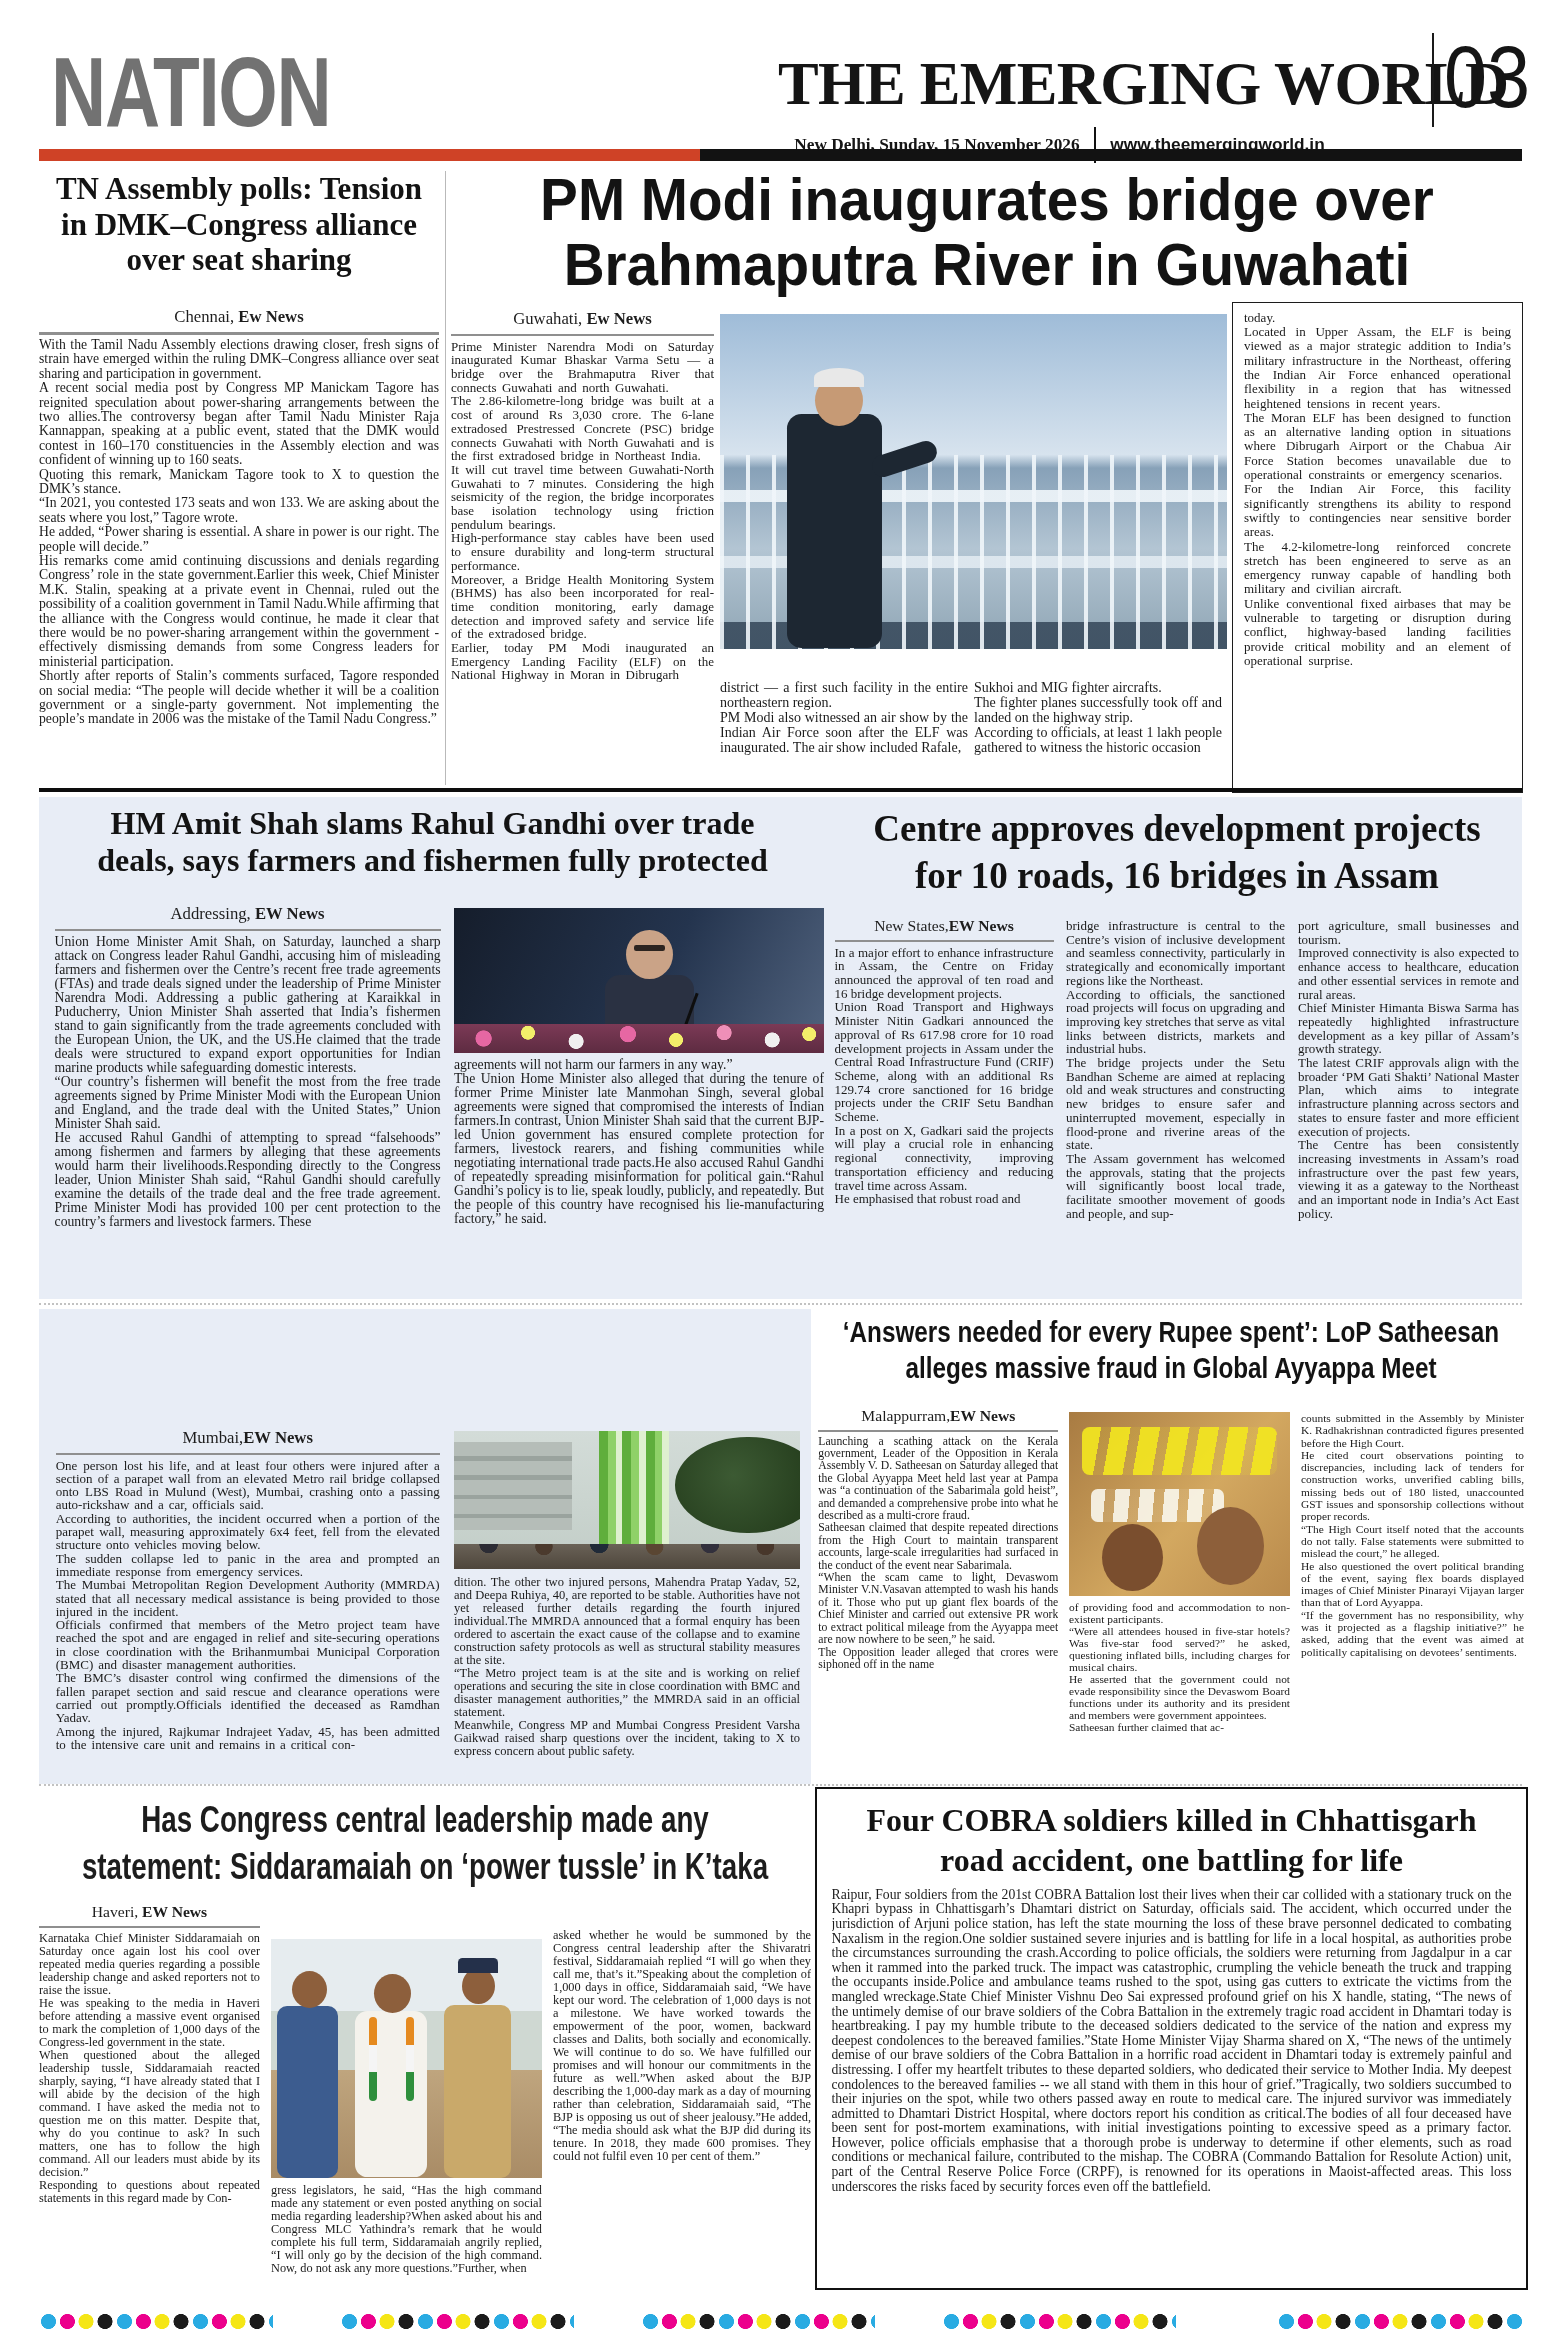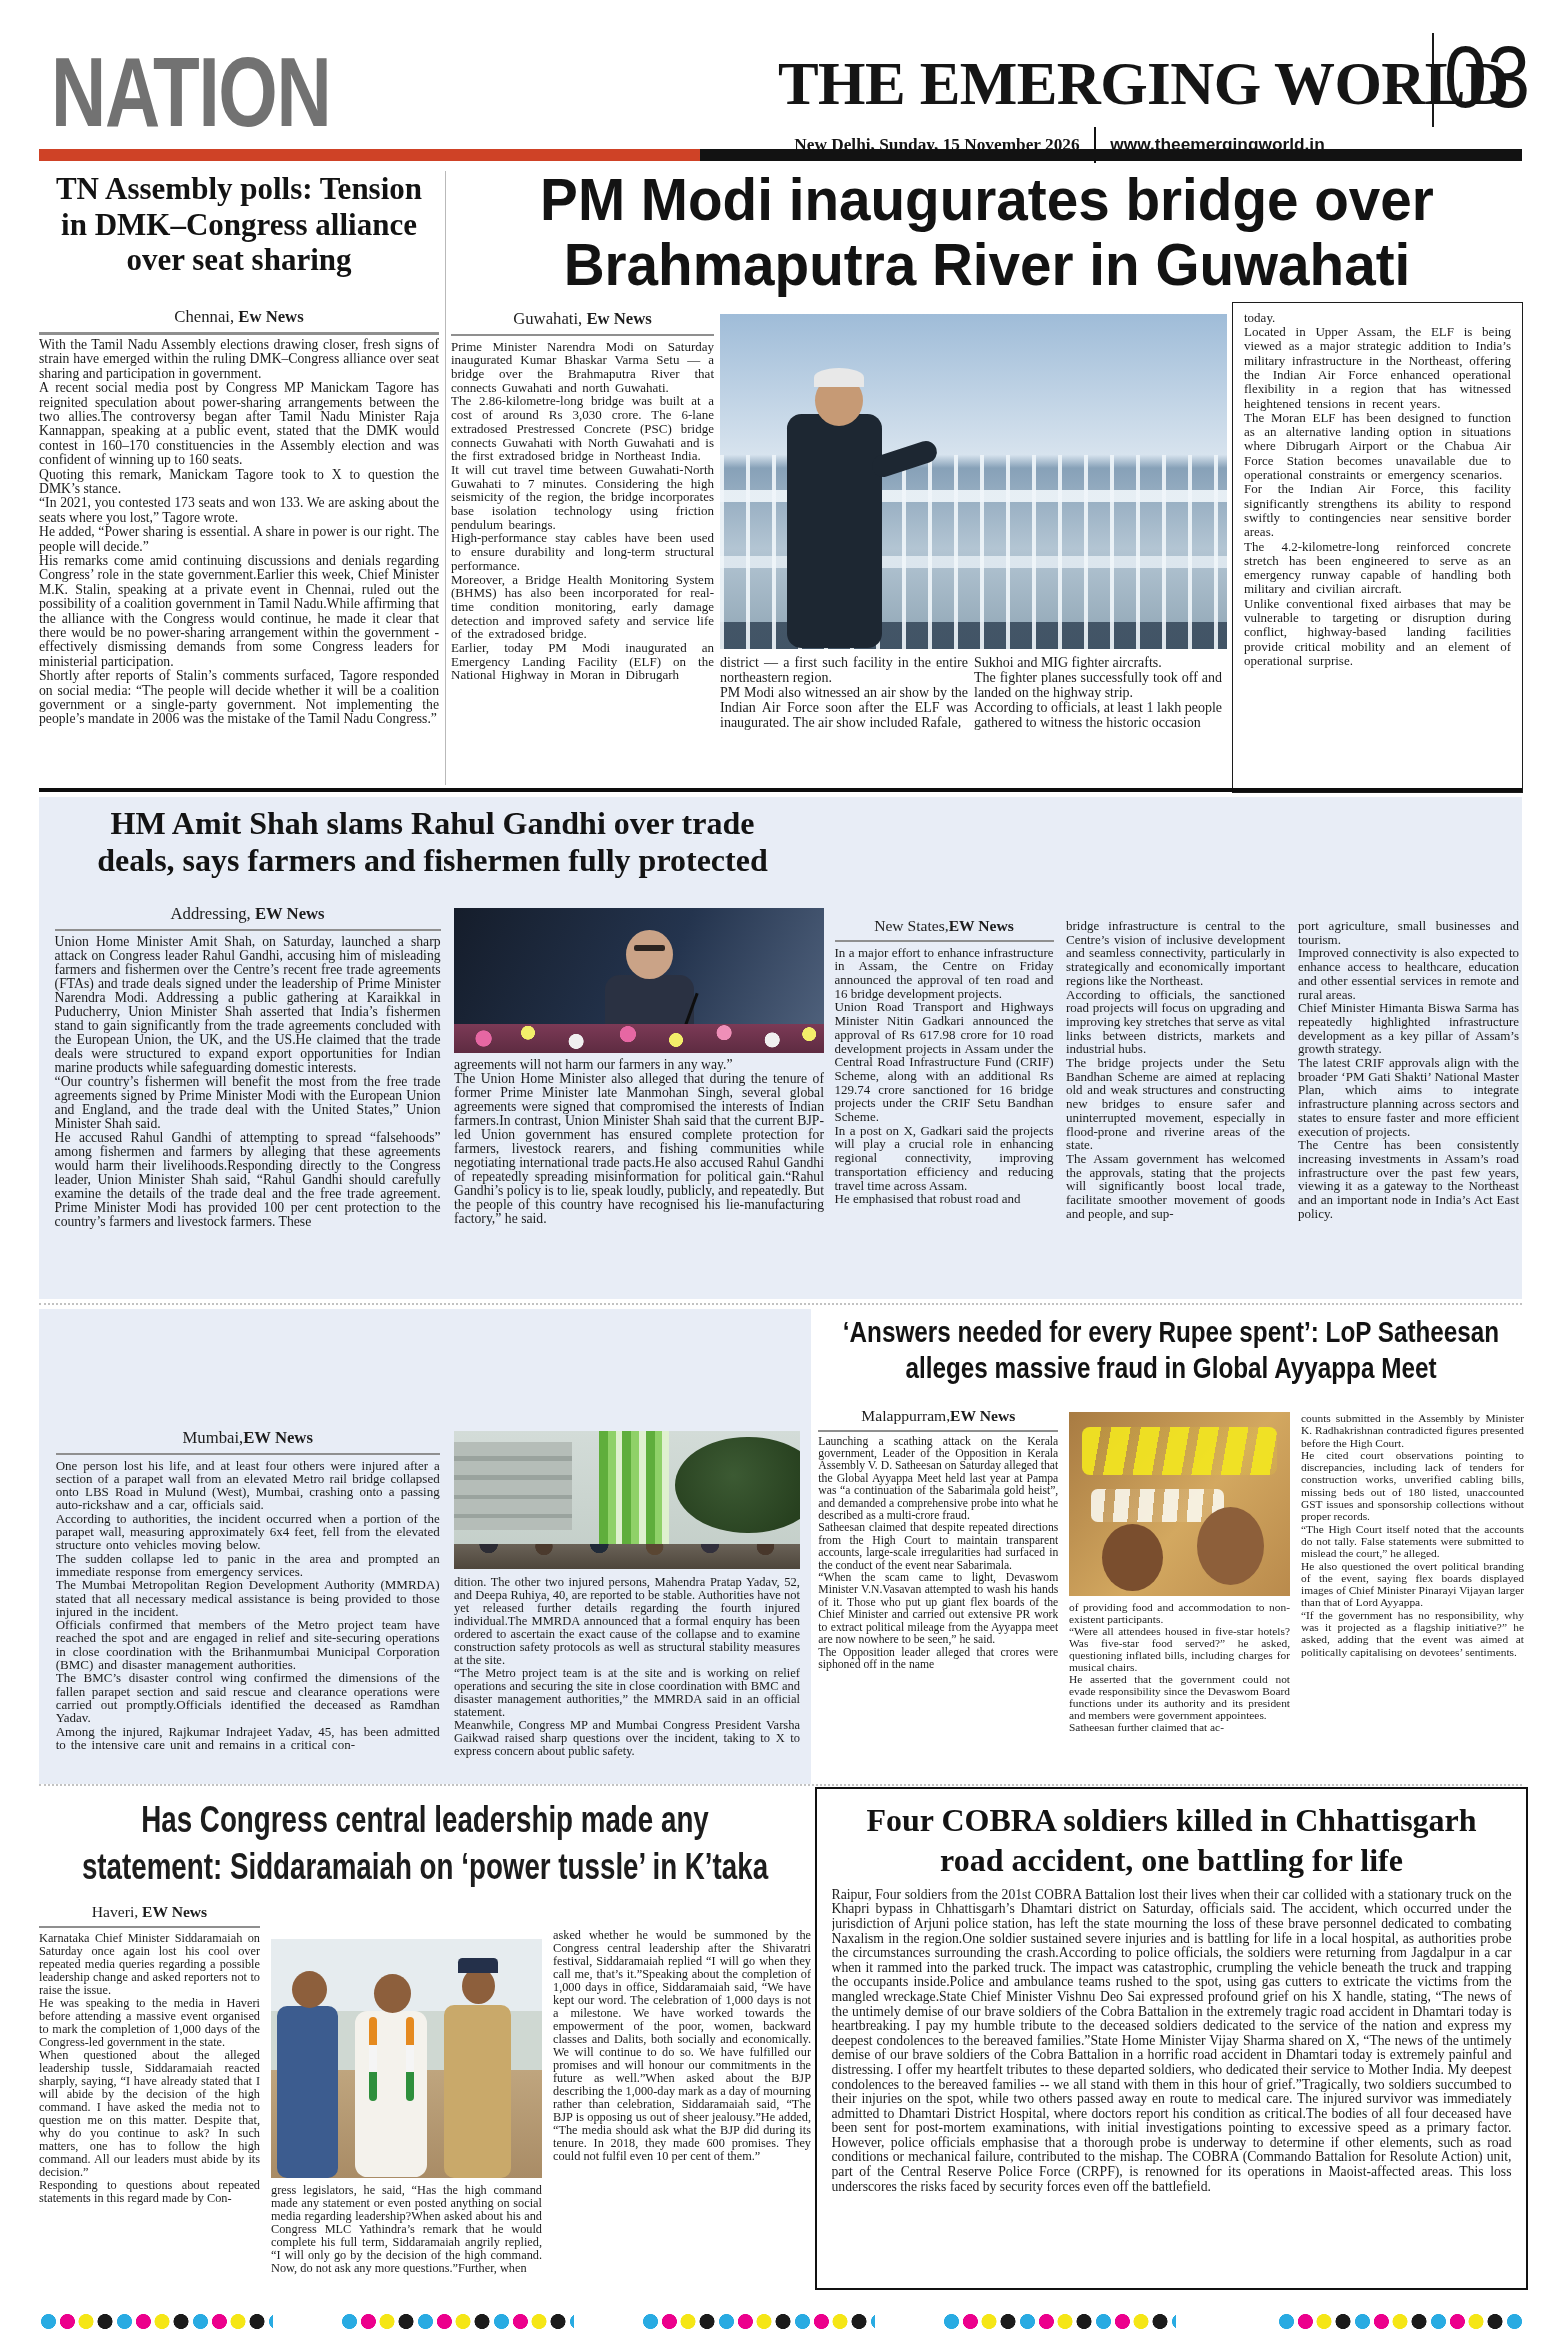--- a/index.html
+++ b/index.html
@@ -153,21 +153,21 @@
 
     <div class="photo" style="left:269px;top:146px;width:507px;height:335px">
       <div class="sky"></div>
       <div class="rail"></div>
       <div class="figure-body" style="left:67px;top:100px;width:95px;height:234px"></div>
       <div class="figure-body" style="left:151px;top:134px;width:67px;height:22px;transform:rotate(-18deg)"></div>
       <div class="figure-head" style="left:95px;top:61px;width:48px;height:51px"></div>
       <div class="figure-hair" style="left:94px;top:54px;width:50px;height:19px"></div>
     </div>
 
-    <div class="abs" style="left:269px;top:487px;width:507px;display:flex;gap:6px">
+    <div class="abs" style="left:269px;top:512px;width:507px;display:flex;gap:6px">
       <div class="coltext" style="font-size:14px;line-height:15px;width:248px;height:134px">district — a first such facility in the entire northeastern region.
 PM Modi also witnessed an air show by the Indian Air Force soon after the ELF was inaugurated. The air show included Rafale,</div>
       <div class="coltext" style="font-size:14px;line-height:15px;width:248px;height:134px">Sukhoi and MIG fighter aircrafts.
 The fighter planes successfully took off and landed on the highway strip.
 According to officials, at least 1 lakh people gathered to witness the historic occasion</div>
     </div>
 
     <div class="abs boxed" style="left:781px;top:134px;width:291px;height:491px;padding:7.8px 11px">
       <div class="coltext" style="font-size:13px;line-height:14.3px;height:472px;word-spacing:2.8px">today.
 Located in Upper Assam, the ELF is being viewed as a major strategic addition to India’s military infrastructure in the Northeast, offering the Indian Air Force enhanced operational flexibility in a region that has witnessed heightened tensions in recent years.
@@ -206,20 +206,22 @@
       <div class="flowers"></div>
     </div>
 
     <div class="abs" style="left:415px;top:255px;width:370px;height:234px">
       <div class="coltext" style="font-size:13.7px;line-height:14px;height:234px">agreements will not harm our farmers in any way.”
 The Union Home Minister also alleged that during the tenure of former Prime Minister late Manmohan Singh, several global agreements were signed that compromised the interests of Indian farmers.In contrast, Union Minister Shah said that the current BJP-led Union government has ensured complete protection for farmers, livestock rearers, and fishing communities while negotiating international trade pacts.He also accused Rahul Gandhi of repeatedly spreading misinformation for political gain.“Rahul Gandhi’s policy is to lie, speak loudly, publicly, and repeatedly. But the people of this country have recognised his lie-manufacturing factory,” he said.</div>
     </div>
   </div>
 
   <div class="art" style="left:830px;top:803px;width:694px;height:495px">
+    <div class="hl hl-serif" style="font-size:37px;line-height:1.25;padding-top:3.3px">Centre approves development projects
+for 10 roads, 16 bridges in Assam</div>
 
     <div class="abs" style="left:4.5px;top:114px;width:219px;height:379px">
       <div class="byline" style="font-size:15.6px">
         <span>New States,</span><span class="ag">EW News</span>
       </div>
       <div class="rule"></div>
       <div class="coltext" style="font-size:13px;line-height:13.7px;height:335px">In a major effort to enhance infrastructure in Assam, the Centre on Friday announced the approval of ten road and 16 bridge development projects.
 Union Road Transport and Highways Minister Nitin Gadkari announced the approval of Rs 617.98 crore for 10 road development projects in Assam under the Central Road Infrastructure Fund (CRIF) Scheme, along with an additional Rs 129.74 crore sanctioned for 16 bridge projects under the CRIF Setu Bandhan Scheme.
 In a post on X, Gadkari said the projects will play a crucial role in enhancing regional connectivity, improving transportation efficiency and reducing travel time across Assam.
 He emphasised that robust road and</div>

